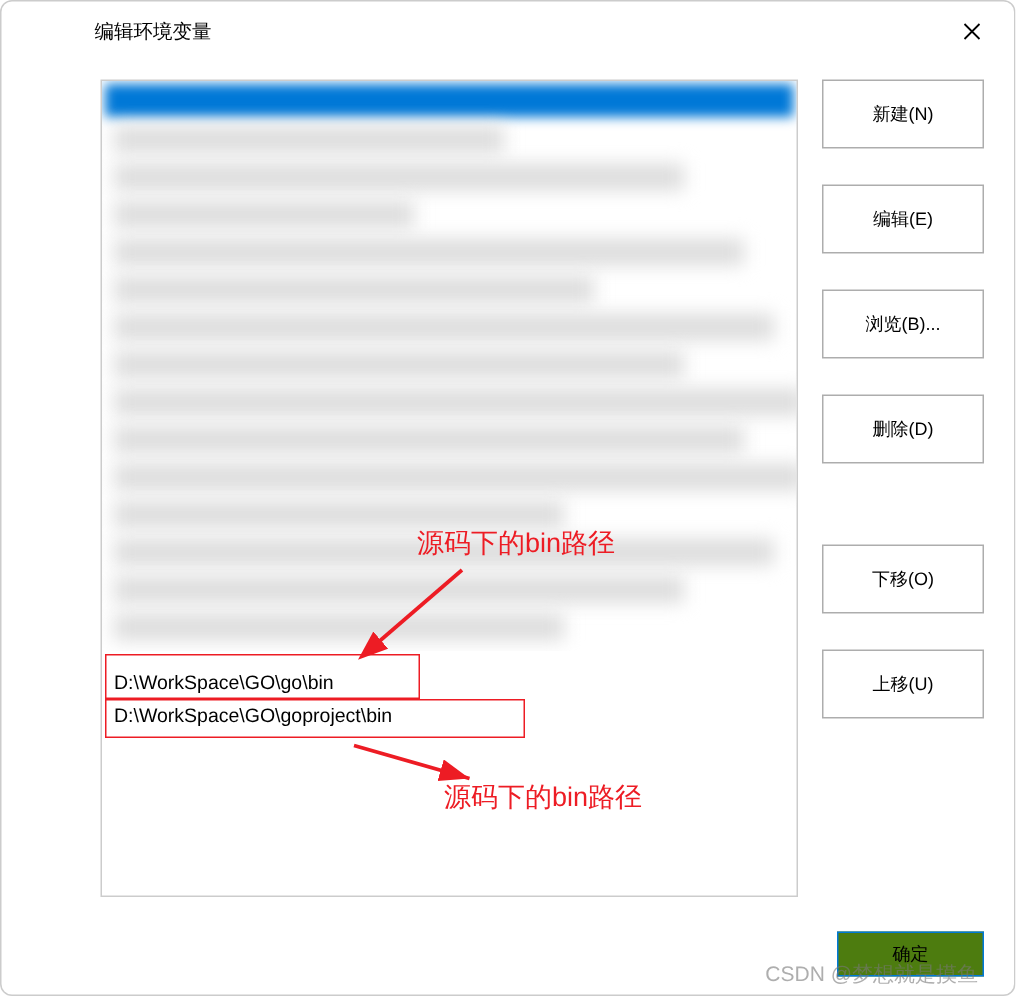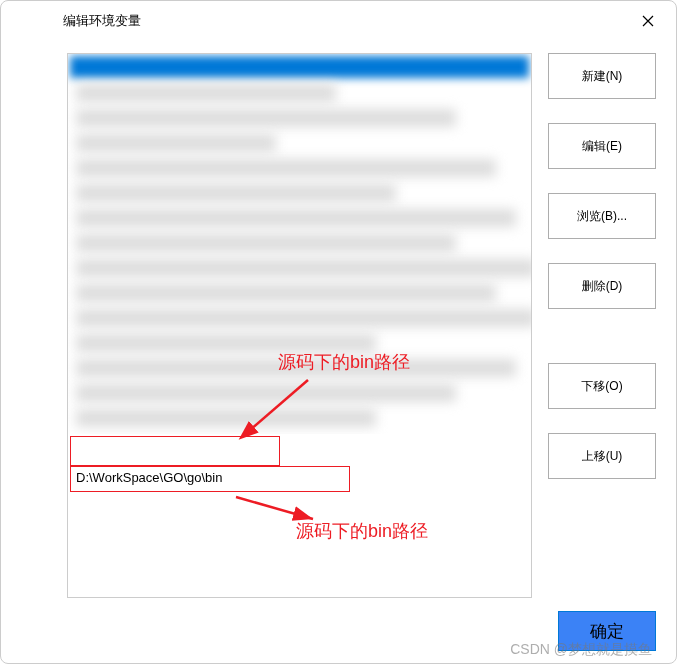--- a/index.html
+++ b/index.html
@@ -7,29 +7,29 @@
     .dialog { width: 100%; height: 100%; background: #fff; border: 1px solid #ccc; border-radius: 8px; position: relative; padding-left: 46px; }
     .titlebar { display: flex; align-items: center; justify-content: space-between; padding: 8px 12px 8px 16px; }
     .title { font-size: 13px; color: #000; }
     .close-btn { width: 32px; height: 24px; display: flex; align-items: center; justify-content: center; background: transparent; border: none; cursor: pointer; font-size: 14px; }
     .content { display: flex; padding: 12px 20px 0 20px; gap: 16px; }
     .list-area { flex: 1; border: 1px solid #ccc; height: 545px; position: relative; background: #fff; }
     .blur-area { position: absolute; top: 0; left: 0; right: 0; height: 380px; overflow: hidden; }
     .blur-block { position: absolute; background: #ddd; filter: blur(6px); }
     .selected-blur { position: absolute; top: 2px; left: 2px; right: 2px; height: 22px; background: #0078d7; filter: blur(4px); }
     .visible-rows { position: absolute; top: 390px; left: 0; right: 0; }
-    .path-row { height: 22px; line-height: 22px; padding: 0 8px; font-size: 13px; color: #000; margin-top: 23px; }
+    .path-row { height: 22px; line-height: 22px; padding: 0 8px; font-size: 13px; color: #000; }
     .red-box { border: 1.5px solid #ed1c24; position: absolute; }
     .annotation { position: absolute; color: #ed1c24; font-size: 18px; pointer-events: none; }
     .arrow-svg { position: absolute; pointer-events: none; }
     .side-buttons { width: 108px; display: flex; flex-direction: column; gap: 0; }
     .side-btn { height: 46px; background: #fff; border: 1px solid #adadad; font-size: 12px; cursor: pointer; margin-bottom: 24px; }
     .side-gap { height: 30px; }
     .footer { position: absolute; bottom: 12px; right: 20px; display: flex; gap: 12px; }
-    .footer-btn { width: 98px; height: 40px; background: #3b82f6; border: 1px solid #adadad; font-size: 17px; cursor: pointer; }
+    .footer-btn { width: 98px; height: 30px; background: #4d7c0f; border: 1px solid #adadad; font-size: 12px; cursor: pointer; }
     .footer-btn.primary { border: 1.5px solid #0078d7; }
     .watermark { position: absolute; bottom: 4px; right: 24px; color: rgba(120,120,120,0.6); font-size: 14px; pointer-events: none; }
   </style>
 </head>
 <body>
 
 <div class="dialog">
   <div class="titlebar">
     <span class="title">编辑环境变量</span>
     <button class="close-btn">
@@ -54,20 +54,21 @@
         <div class="blur-block" style="top:230px;left:8px;width:420px;height:18px;"></div>
         <div class="blur-block" style="top:255px;left:8px;width:460px;height:18px;"></div>
         <div class="blur-block" style="top:280px;left:8px;width:300px;height:18px;"></div>
         <div class="blur-block" style="top:305px;left:8px;width:440px;height:18px;"></div>
         <div class="blur-block" style="top:330px;left:8px;width:380px;height:18px;"></div>
         <div class="blur-block" style="top:355px;left:8px;width:300px;height:18px;"></div>
       </div>
 
       <div class="visible-rows">
         <div class="path-row">D:\WorkSpace\GO\go\bin</div>
+        <div class="path-row">D:\WorkSpace\GO\goproject\bin</div>
       </div>
 
       <div class="red-box" style="top:382px;left:2px;width:210px;height:30px;"></div>
       <div class="red-box" style="top:412px;left:2px;width:280px;height:26px;"></div>
 
       <div class="annotation" style="top:296px;left:210px;">源码下的bin路径</div>
       <svg class="arrow-svg" style="top:318px;left:170px;" width="80" height="70">
         <defs>
             <marker id="ah1" markerWidth="10" markerHeight="10" refX="2" refY="3" orient="auto">
               <path d="M0,0 L0,6 L8,3 z" fill="#ed1c24"></path>

